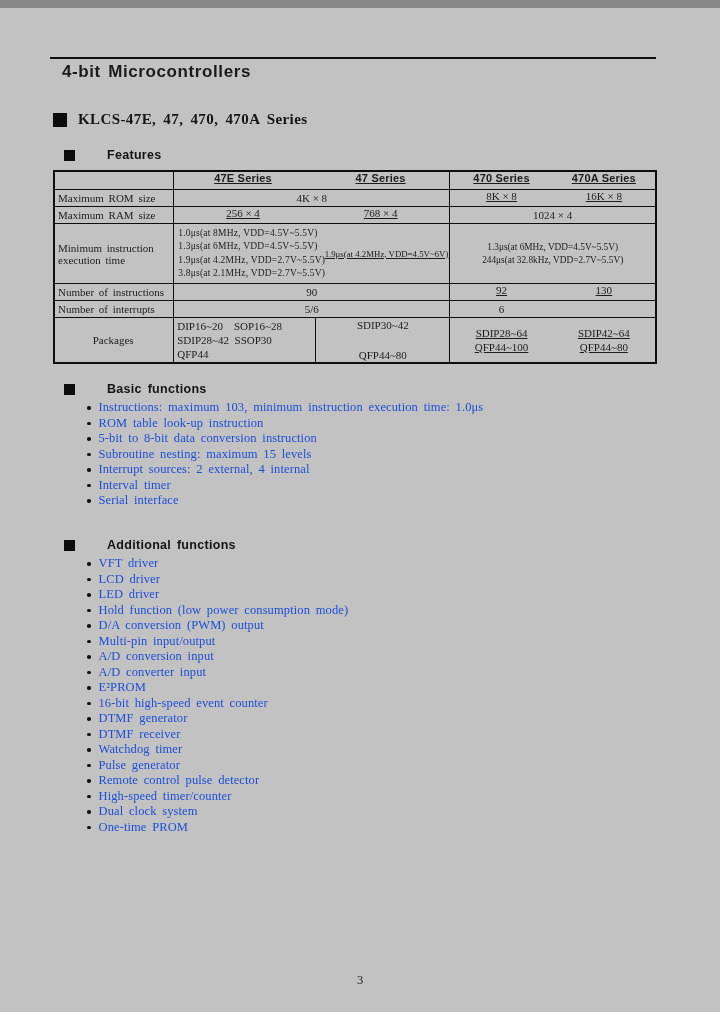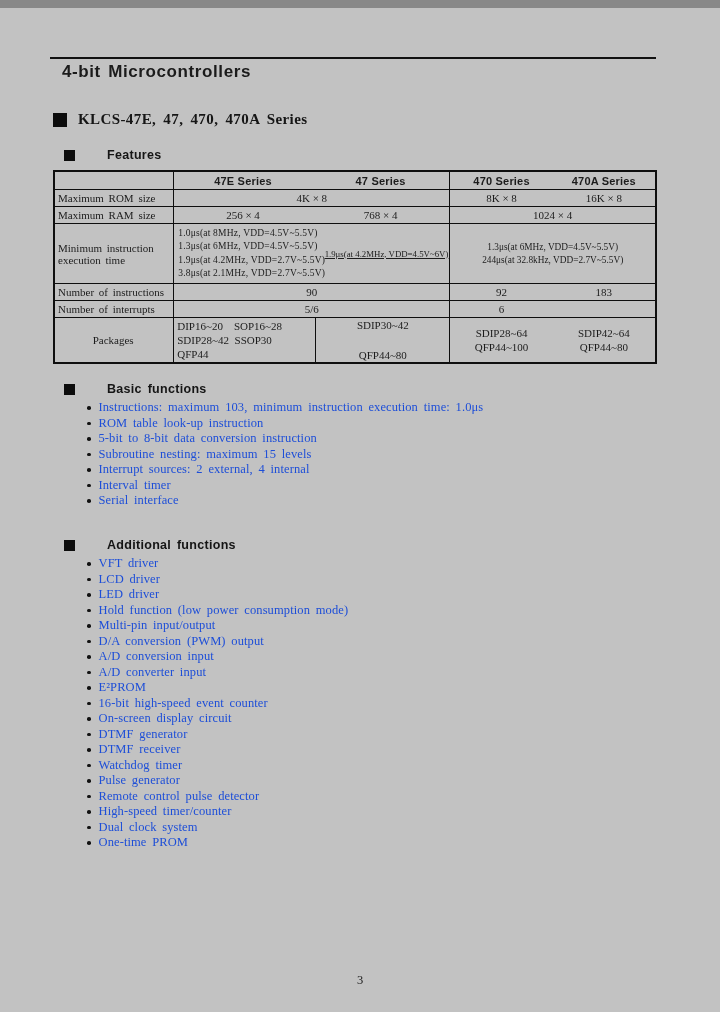--- a/index.html
+++ b/index.html
@@ -33,21 +33,21 @@
     position:absolute;left:53px;top:162px;width:604px;
     border:2px solid #0e0e0e;box-sizing:border-box;
     font-size:11px;color:#1c1c1c;
   }
   .trow{display:flex;box-sizing:border-box;}
   .trow + .trow{border-top:1.5px solid #0e0e0e;}
   .cell{box-sizing:border-box;overflow:hidden;}
   .c-label{width:120px;border-right:1.5px solid #0e0e0e;display:flex;align-items:center;padding:0 2px 0 3px;line-height:12px;word-spacing:2px;}
   .c-mid{width:278px;border-right:1.5px solid #0e0e0e;}
   .c-right{width:206px;}
-  .halves{display:flex;align-items:center;height:100%;}
+  .halves{display:flex;height:100%;text-decoration:underline;}
   .halves>div{flex:1 1 0;text-align:center;}
   .spanv{display:flex;align-items:center;justify-content:center;height:100%;text-align:center;}
   .hdr{font-family:"Liberation Sans","DejaVu Sans",sans-serif;font-weight:bold;font-size:11px;letter-spacing:.2px;}
   .r-hdr{height:17px;}
   .r-std{height:17px;}
   .r-exec{height:60px;}
   .r-pkg{height:45px;}
   .exec-mid{position:relative;}
   .exec-left{
     position:absolute;left:4px;top:50%;transform:translateY(-50%);
@@ -155,21 +155,21 @@
     </div>
 
     <div class="trow r-std">
       <div class="cell c-label">Number of instructions</div>
       <div class="cell c-mid">
         <div class="spanv">90</div>
       </div>
       <div class="cell c-right">
         <div class="halves">
           <div>92</div>
-          <div>183</div>
+          <div>130</div>
         </div>
       </div>
     </div>
 
     <div class="trow r-std">
       <div class="cell c-label">Number of interrupts</div>
       <div class="cell c-mid">
         <div class="spanv">5/6</div>
       </div>
       <div class="cell c-right">
@@ -262,48 +262,44 @@
       <div class="b-item">
         <span class="dot"></span>
         <span>LED driver</span>
       </div>
       <div class="b-item">
         <span class="dot"></span>
         <span>Hold function (low power consumption mode)</span>
       </div>
       <div class="b-item">
         <span class="dot"></span>
+        <span>D/A conversion (PWM) output</span>
+      </div>
+      <div class="b-item">
+        <span class="dot"></span>
         <span>Multi-pin input/output</span>
       </div>
       <div class="b-item">
         <span class="dot"></span>
-        <span>D/A conversion (PWM) output</span>
-      </div>
-      <div class="b-item">
-        <span class="dot"></span>
         <span>A/D conversion input</span>
       </div>
       <div class="b-item">
         <span class="dot"></span>
         <span>A/D converter input</span>
       </div>
       <div class="b-item">
         <span class="dot"></span>
         <span>E²PROM</span>
       </div>
       <div class="b-item">
         <span class="dot"></span>
         <span>16-bit high-speed event counter</span>
       </div>
       <div class="b-item">
         <span class="dot"></span>
-        <span>On-screen display circuit</span>
-      </div>
-      <div class="b-item">
-        <span class="dot"></span>
         <span>DTMF generator</span>
       </div>
       <div class="b-item">
         <span class="dot"></span>
         <span>DTMF receiver</span>
       </div>
       <div class="b-item">
         <span class="dot"></span>
         <span>Watchdog timer</span>
       </div>

